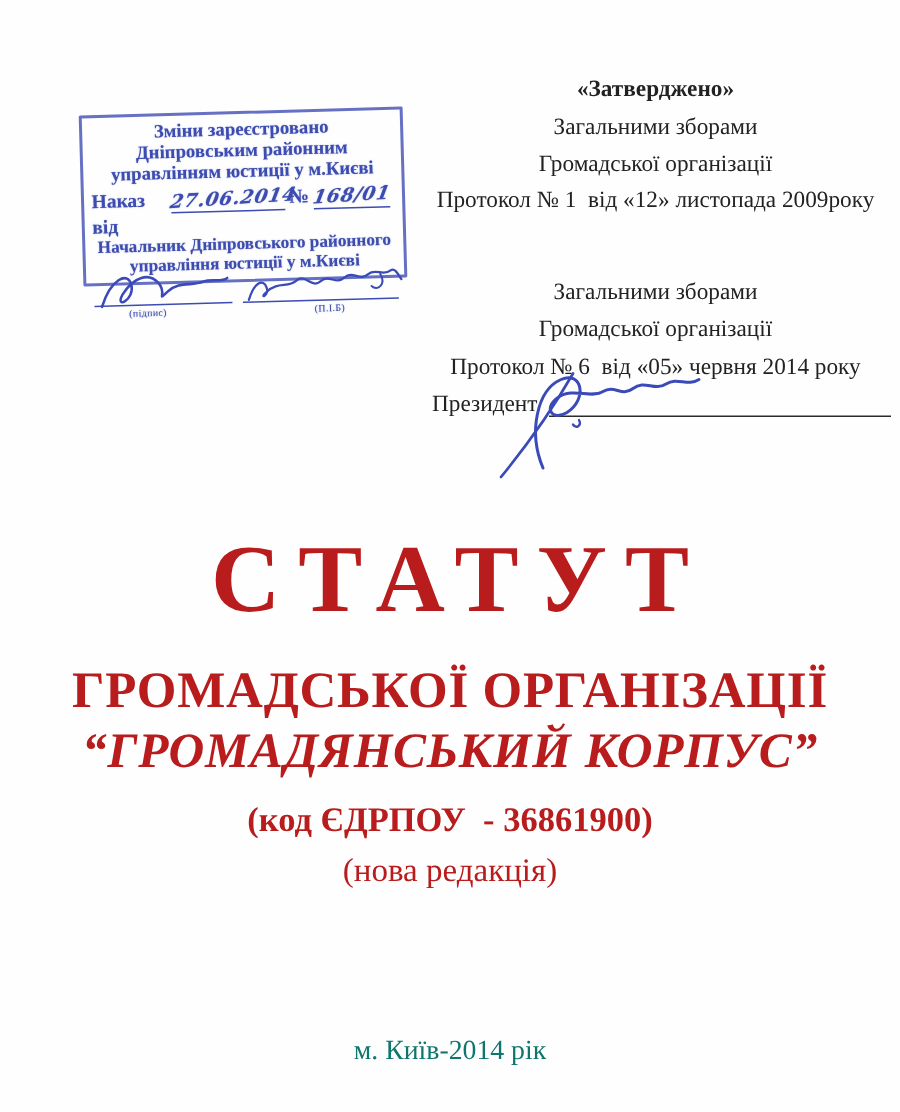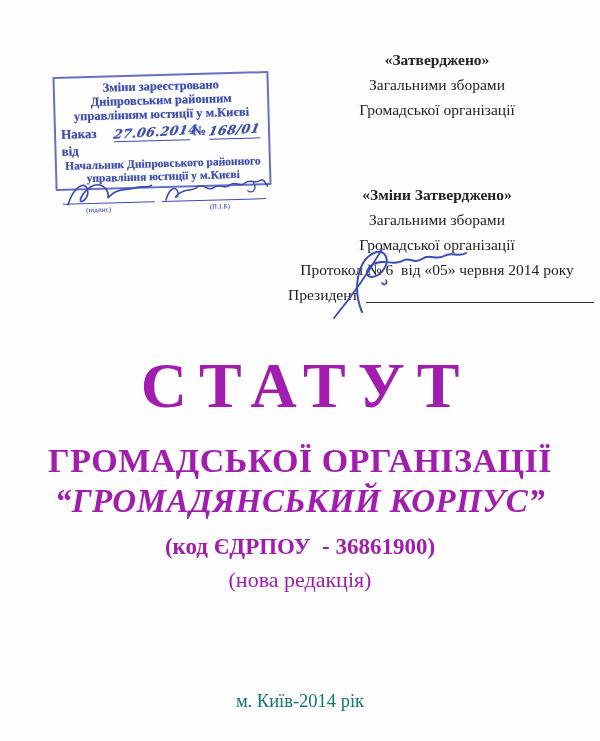--- a/index.html
+++ b/index.html
@@ -40,36 +40,37 @@
   .stamp-off{font-size:11.5px;font-weight:bold;line-height:13px;}
   .sig-zone{position:relative;height:22px;margin-top:5px;}
   .sig-ln{position:absolute;bottom:8px;border-bottom:1.4px solid #3c4cb1;}
   .sig-ln.left{left:5px;width:92px;}
   .sig-ln.right{left:104px;right:4px;}
   .sig-cap{position:absolute;bottom:-1px;font-size:6.5px;font-weight:normal;letter-spacing:0.3px;}
   .cap-l{left:28px;}
   .cap-r{right:40px;}
   #stamp-sig{position:absolute;left:0;top:-16px;width:212px;height:40px;overflow:visible;pointer-events:none;}
   
-  .center-line{position:absolute;left:0;width:600px;text-align:center;color:#a21caf;}
+  .center-line{position:absolute;left:0;width:600px;text-align:center;color:#b91c1c;}
   #main-title{top:348px;font-size:64px;font-weight:bold;letter-spacing:12px;padding-left:12px;box-sizing:border-box;line-height:76px;}
   #org-type{top:440px;font-size:34px;font-weight:bold;line-height:42px;letter-spacing:0.5px;}
   #org-name{top:480px;font-size:33px;font-weight:bold;font-style:italic;line-height:42px;letter-spacing:0.5px;}
   #edrpou{top:532px;font-size:23px;font-weight:bold;line-height:30px;white-space:pre;}
   #edition{top:565px;font-size:22px;font-weight:normal;line-height:30px;}
   #footer-line{top:690px;font-size:18.5px;line-height:22px;color:#0f766e;}
   svg path{fill:none;stroke:#3a4ab8;stroke-linecap:round;stroke-linejoin:round;}
 </style>
 </head>
 <body>
 
 <div class="approval" id="block1">
   <div class="row ttl">«Затверджено»</div>
   <div class="row">Загальними зборами</div>
   <div class="row">Громадської організації</div>
+  <div class="row">Протокол № 1  від «12» листопада 2009року</div>
 </div>
 
 <div id="stamp">
   <div class="stamp-head">
     <div class="stamp-l1">Зміни зареєстровано</div>
     <div class="stamp-l1">Дніпровським районним</div>
     <div class="stamp-l1">управлінням юстиції у м.Києві</div>
   </div>
   <div class="order-row">
     <span>Наказ від</span>
@@ -86,21 +87,20 @@
       <path stroke-width="1.3" d="M196 13 C200 20 194 25 190 21"></path>
     </svg>
     <span class="sig-ln left"></span>
     <span class="sig-ln right"></span>
     <span class="sig-cap cap-l">(підпис)</span>
     <span class="sig-cap cap-r">(П.І.Б)</span>
   </div>
 </div>
 
 <div class="approval" id="block2">
-  <div class="row ttl">«Зміни Затверджено»</div>
   <div class="row">Загальними зборами</div>
   <div class="row">Громадської організації</div>
   <div class="row">Протокол № 6  від «05» червня 2014 року</div>
   <div class="president-row">
     <span>Президент </span>
     <span class="underline-fill"></span>
   </div>
   <svg id="president-sig" viewBox="0 0 176 82">
     <path stroke-width="2" d="M36 72 C26 48 32 20 48 13 C62 7 66 26 52 35 C42 41 36 32 46 25 C56 18 68 26 76 21 C84 16 88 25 96 19 C104 13 110 21 118 16 C126 11 132 18 140 13"></path>
     <path stroke-width="1.8" d="M56 9 C44 30 26 56 8 78"></path>

